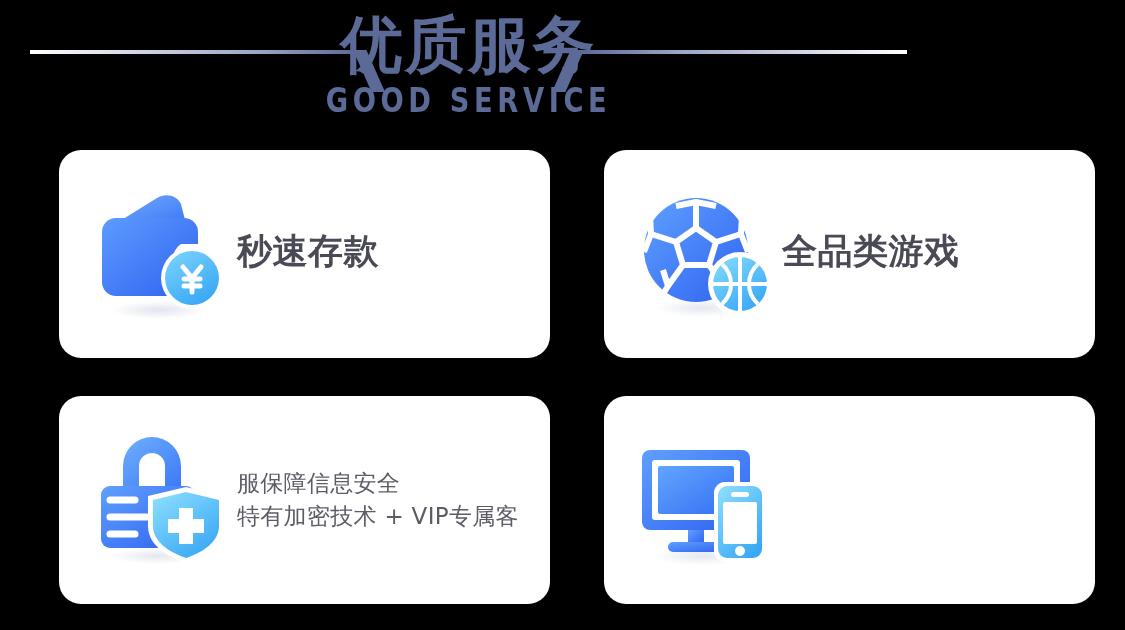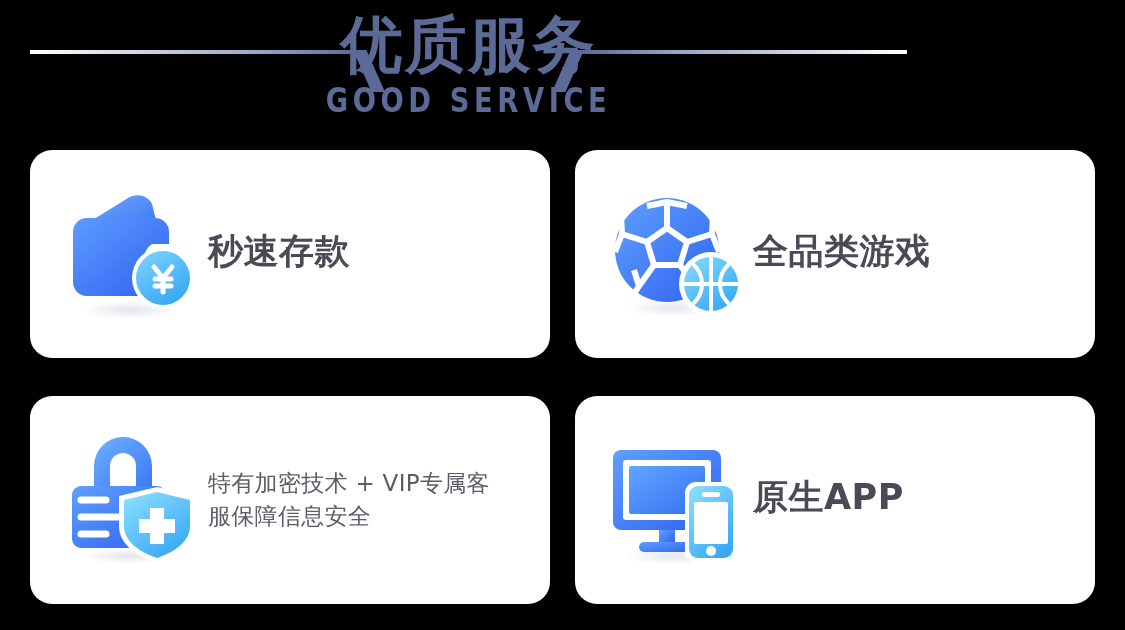--- a/index.html
+++ b/index.html
@@ -97,20 +97,21 @@
     row-gap:38px;
   }
 
   .card {
     background:#ffffff;
     border-radius:22px;
     display:flex;
     align-items:center;
     padding:0 20px 0 26px;
     overflow:hidden;
+    margin-left:29px;
   }
 
   .icon-wrap {
     flex:0 0 148px;
     height:148px;
     position:relative;
   }
   .icon-wrap svg { display:block; width:148px; height:148px; }
 
   .card-text {
@@ -291,22 +292,22 @@
             <path d="M25 108 L50 108"></path>
           </g>
 
           <path d="M101 61 L139 70 L139 100 C139 118 122 130 101 137 C80 130 63 118 63 100 L63 70 Z" fill="#ffffff"></path>
           <path d="M101 66 L134 74 L134 100 C134 115 119 126 101 132 C83 126 68 115 68 100 L68 74 Z" fill="url(#shieldGrad)"></path>
           <path d="M94 82 L108 82 L108 93 L119 93 L119 107 L108 107 L108 118 L94 118 L94 107 L83 107 L83 93 L94 93 Z" fill="#ffffff"></path>
         </svg>
       </div>
       <div class="card-text">
         <div class="card-desc">
+          <span class="line">服保障信息安全</span>
           <span class="line">特有加密技术 + VIP专属客</span>
-          <span class="line">服保障信息安全</span>
         </div>
       </div>
     </div>
 
     <div class="card">
       <div class="icon-wrap">
         <svg viewBox="0 0 148 148" xmlns="http://www.w3.org/2000/svg">
           <defs>
             <linearGradient id="monGrad" x1="0" y1="0" x2="1" y2="1">
               <stop offset="0%" stop-color="#5fa0ff"></stop>
@@ -334,20 +335,19 @@
           <rect x="38" y="116" width="58" height="10" rx="5" fill="url(#monGrad)"></rect>
 
           <rect x="84" y="56" width="52" height="80" rx="11" fill="#ffffff"></rect>
           <rect x="88" y="60" width="44" height="72" rx="9" fill="url(#phoneGrad)"></rect>
           <rect x="101" y="66" width="18" height="5" rx="2.5" fill="#ffffff"></rect>
           <rect x="93" y="76" width="34" height="42" rx="2" fill="#ffffff"></rect>
           <circle cx="110" cy="125" r="5" fill="#ffffff"></circle>
         </svg>
       </div>
       <div class="card-text">
-        <div class="card-title">原生APP</div>
         <div class="card-desc">
         </div>
       </div>
     </div>
 
   </div>
 </div>
 
 </body></html>

